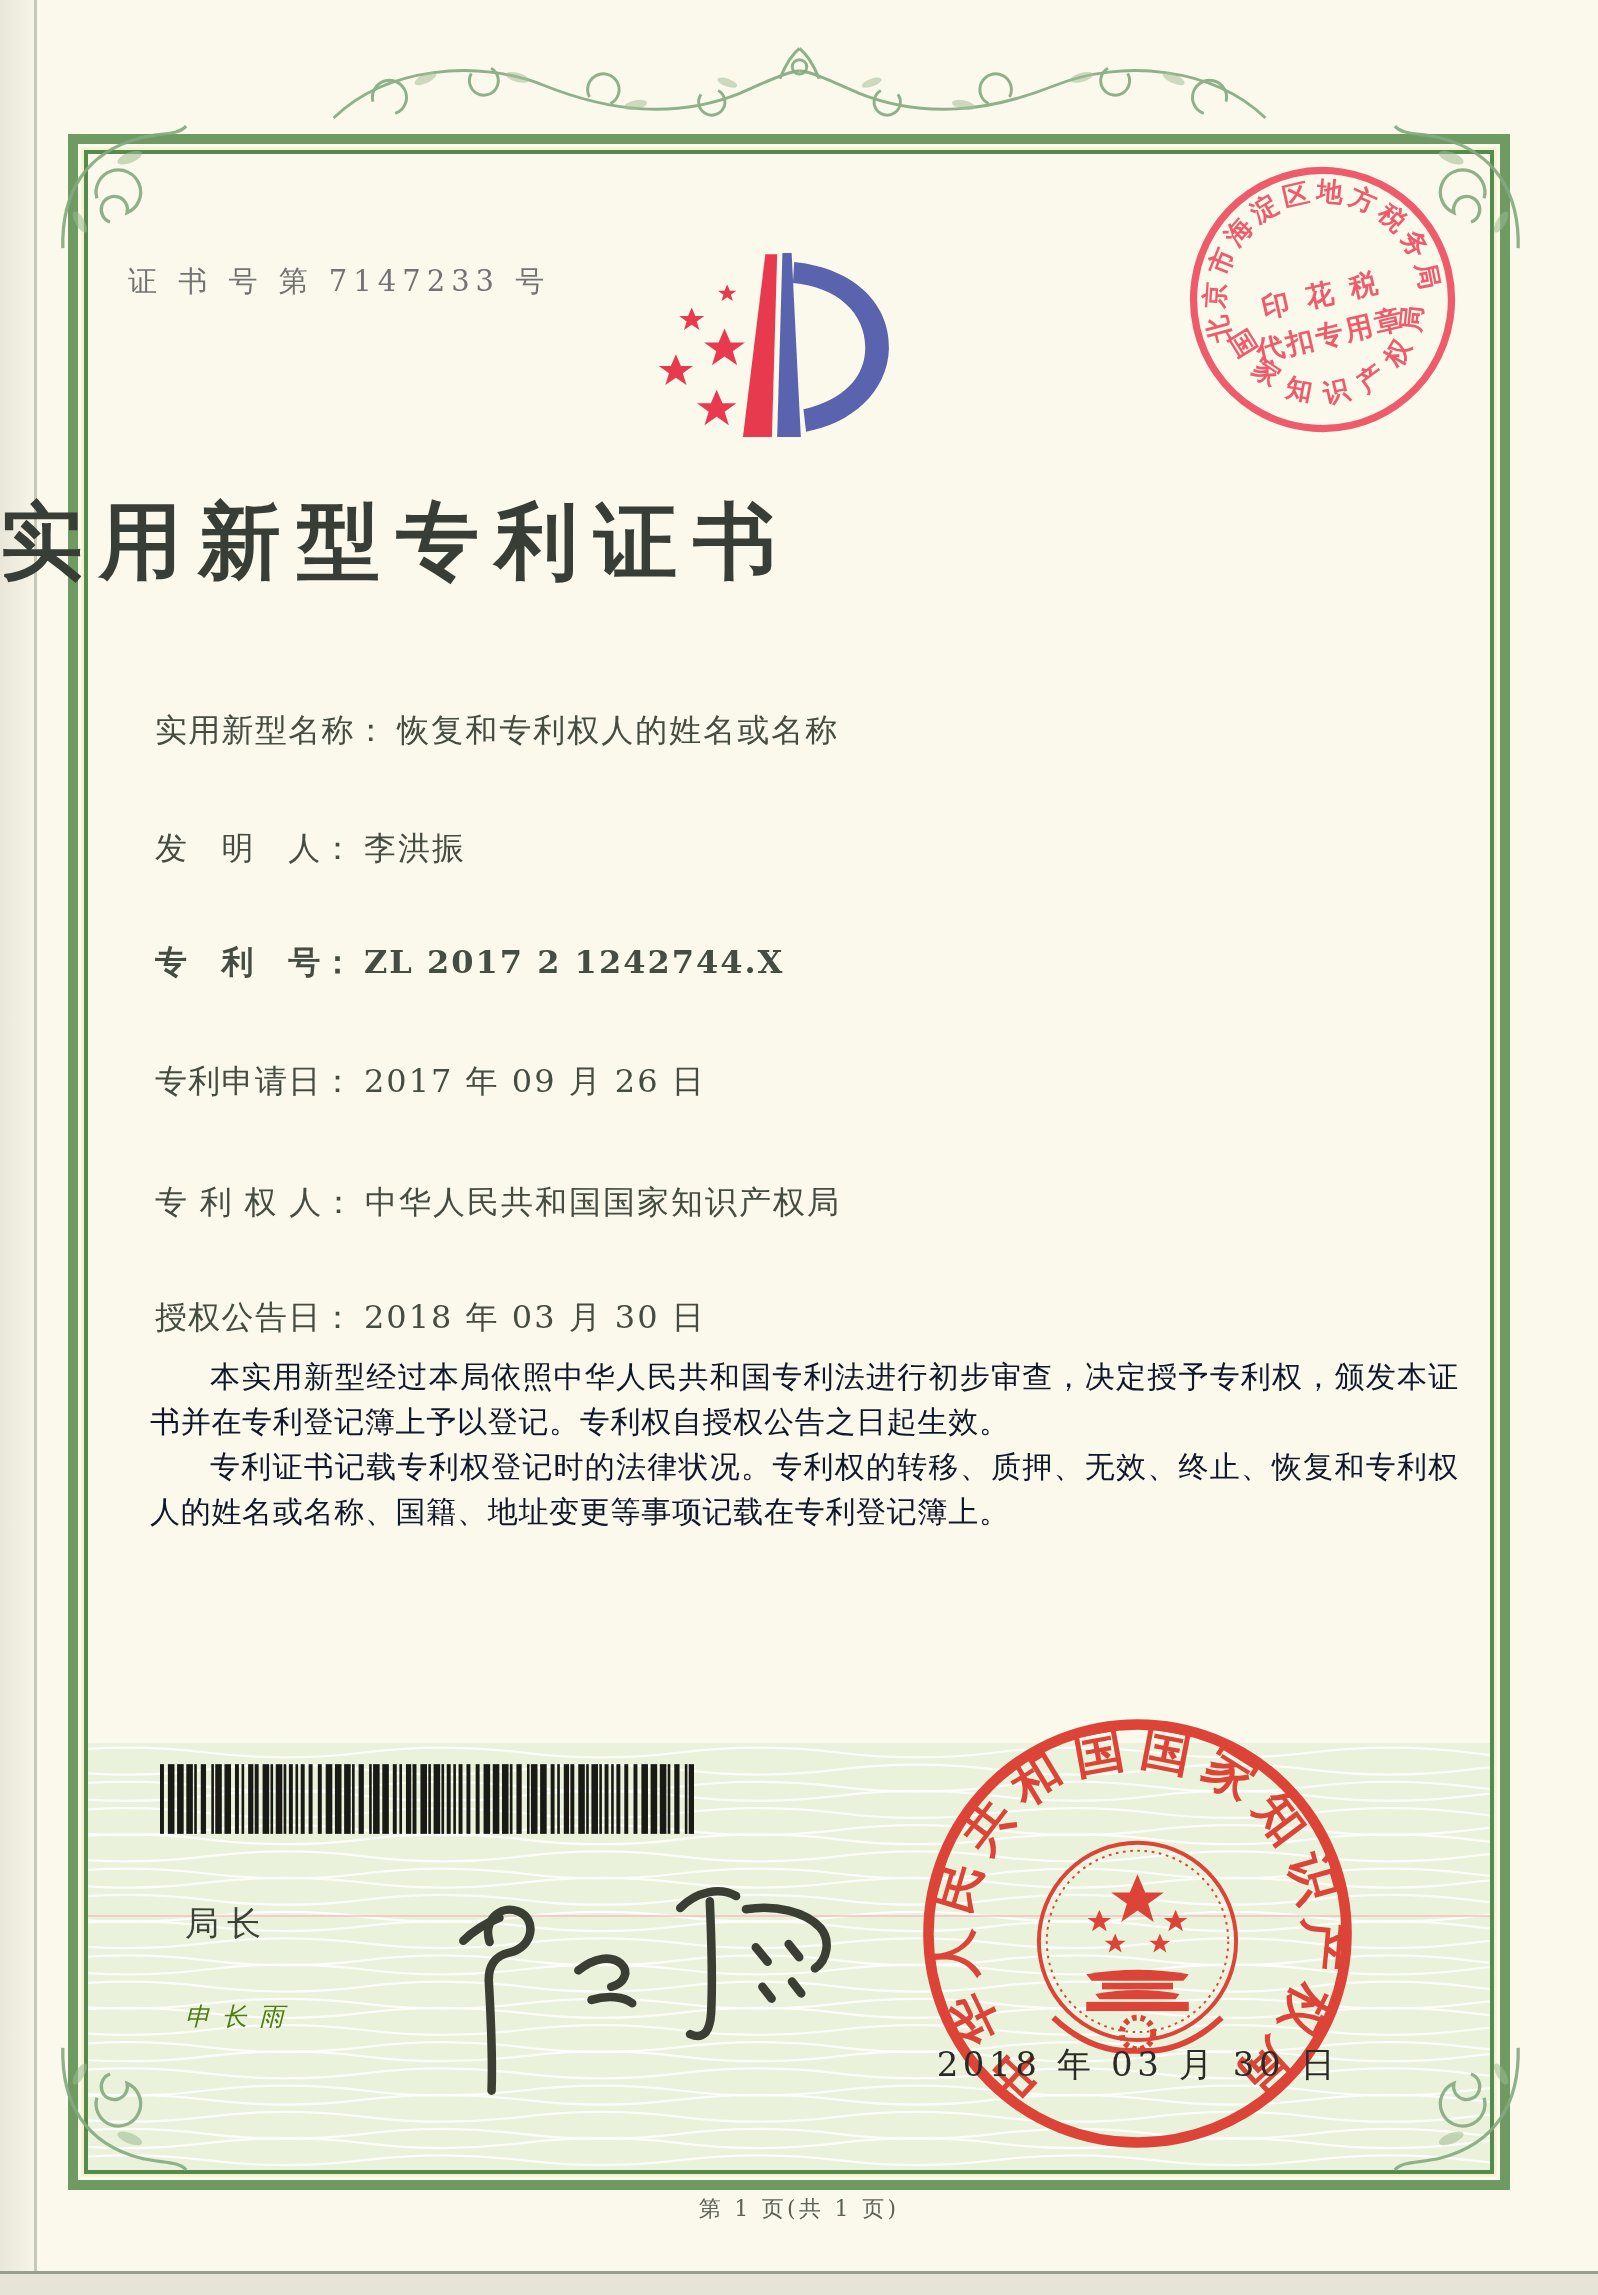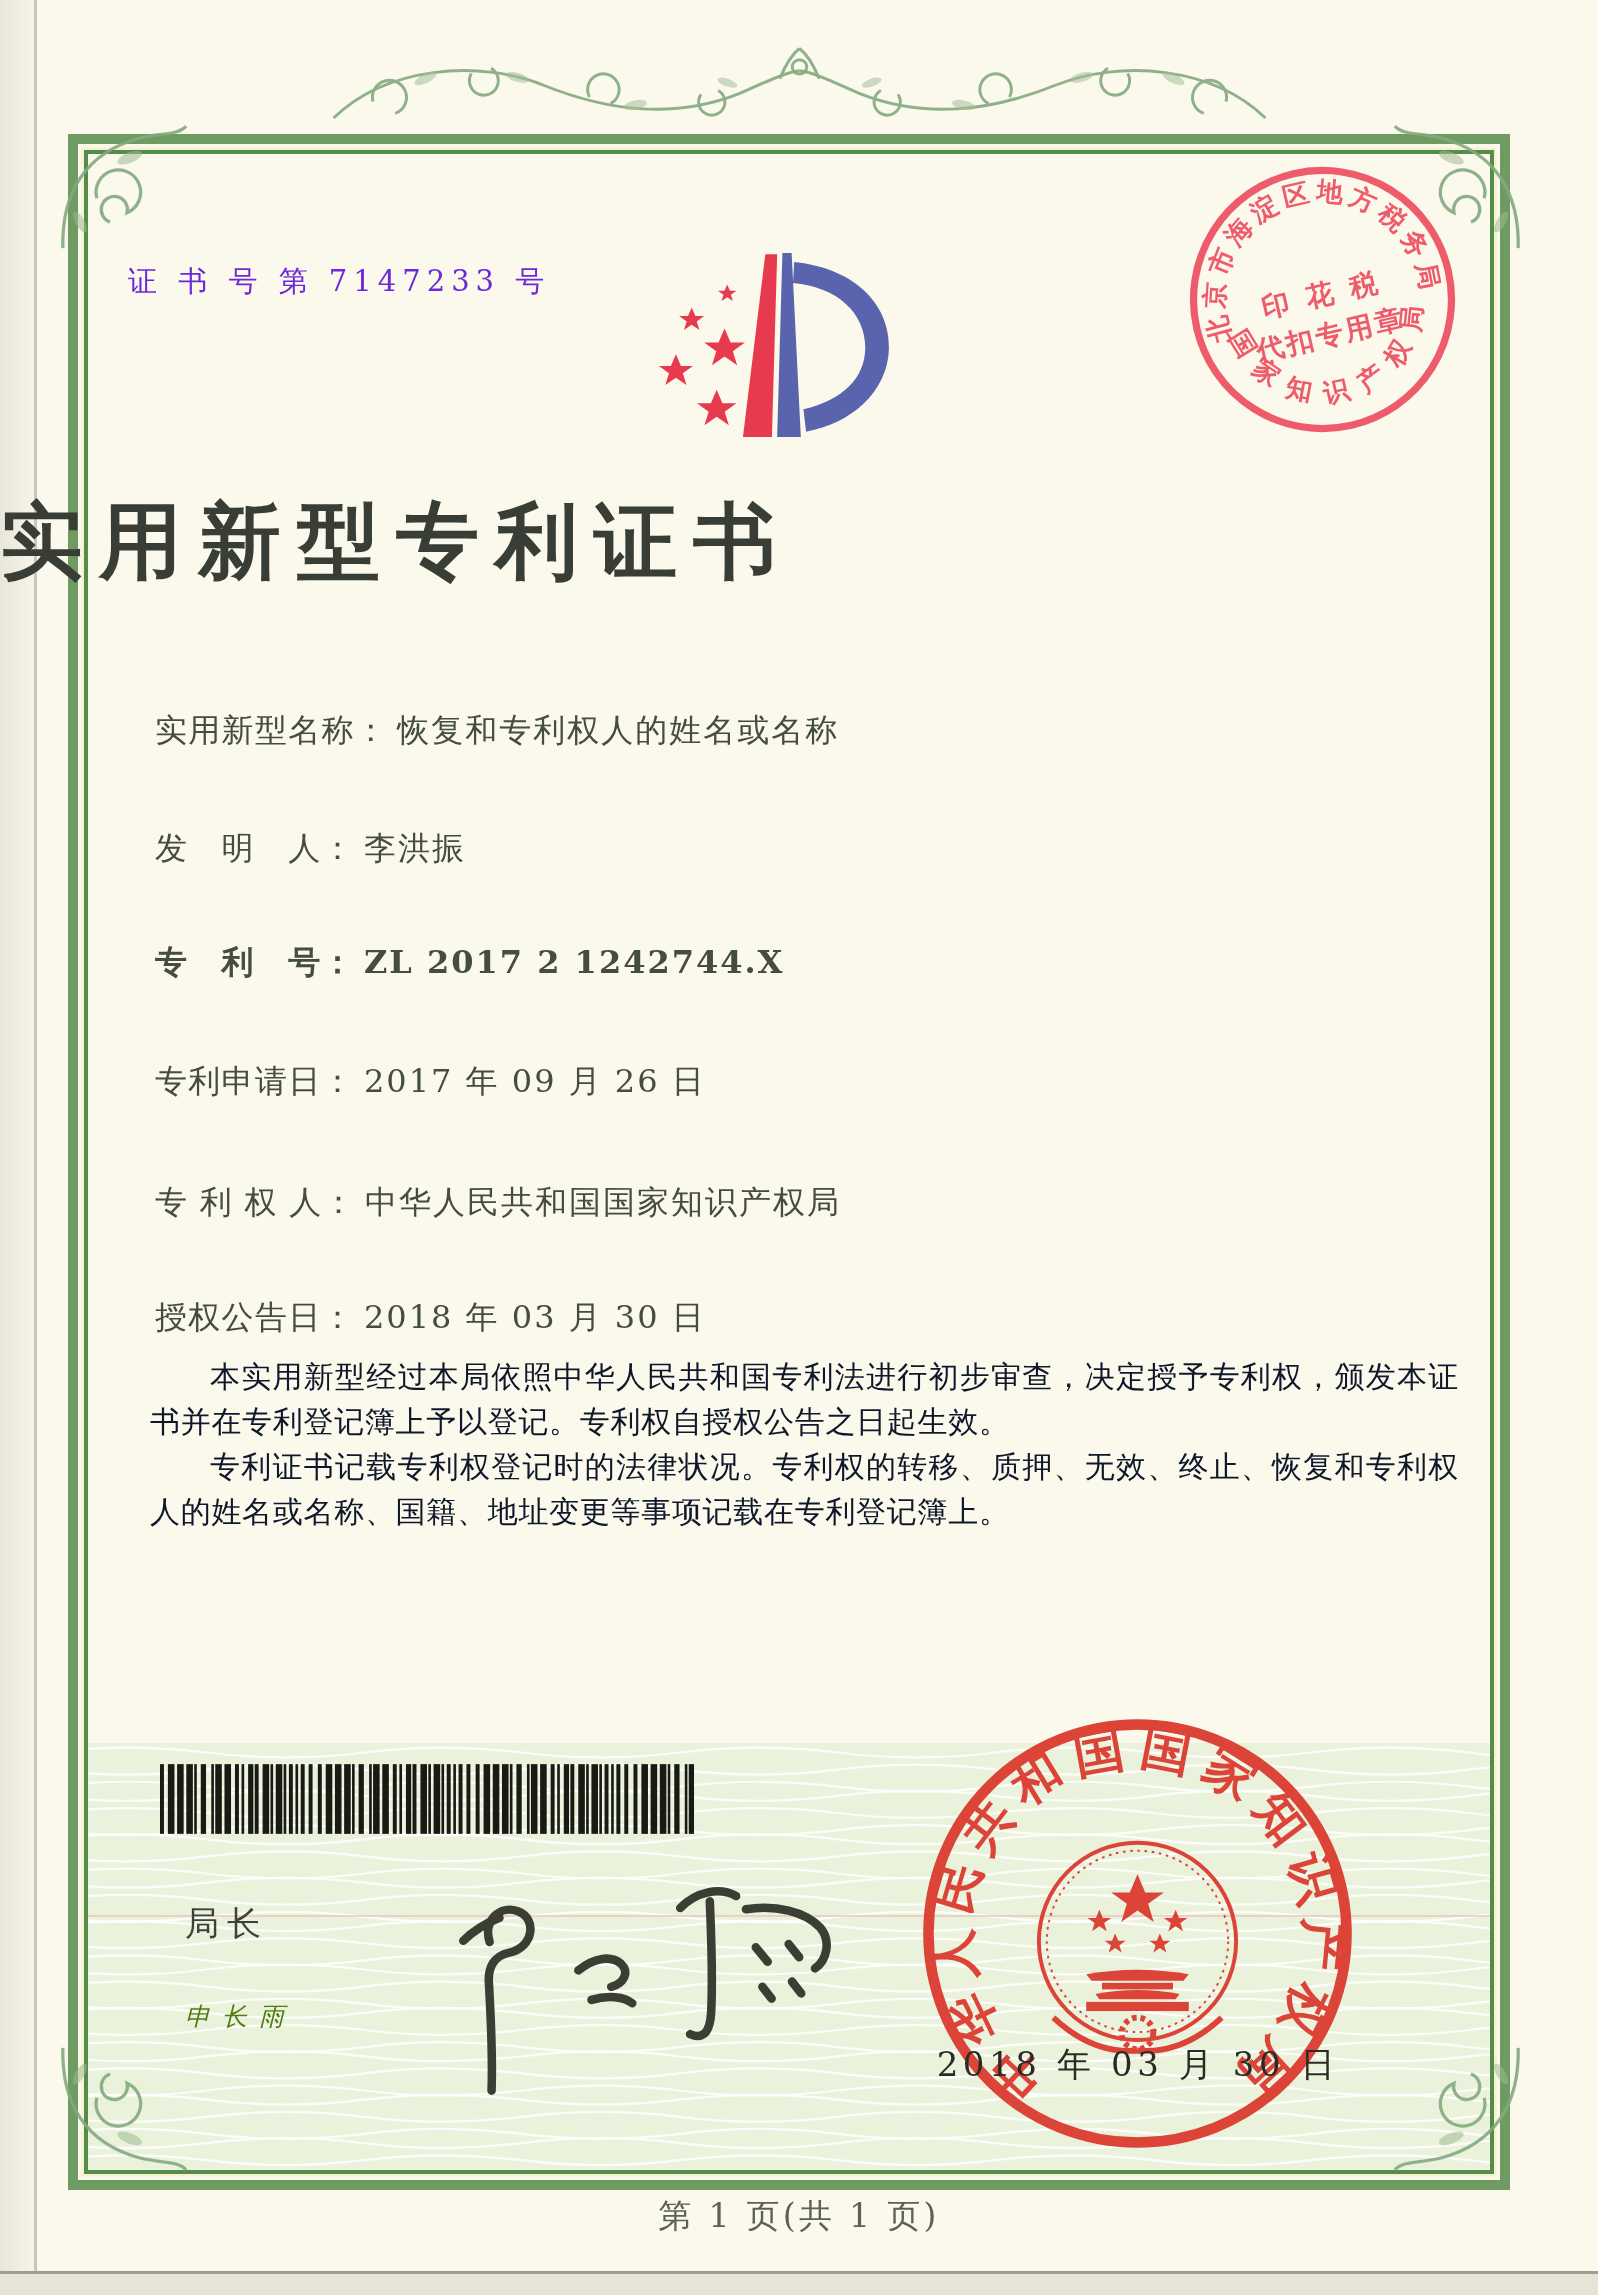--- a/index.html
+++ b/index.html
@@ -8,35 +8,35 @@
   .abs{position:absolute;}
   
   .scan-left{left:34px;top:0;width:3.3px;height:2274px;background:#b4baa9;opacity:.75;}
   .scan-left-shade{left:0;top:0;width:34px;height:2274px;background:linear-gradient(90deg,#e9e7da,#f6f4e6);}
   .scan-bottom-line{left:0;top:2271px;width:100%;height:3.3px;background:#99a08e;}
   .scan-bottom{left:0;top:2274px;width:100%;height:22px;background:#e6e4d7;}
   
   .frame{left:68px;top:134px;width:1442px;height:2056px;border:10px solid #6f9b63;box-sizing:border-box;}
   .frame-inner{position:absolute;inset:6px;border:4px solid #568b4e;box-shadow:0 0 0 2.6px #f5f3cd;}
   
-  .cert-number{left:128px;top:262px;font-size:29px;letter-spacing:6px;color:#6d28d9;}
+  .cert-number{left:128px;top:262px;font-size:29px;letter-spacing:6px;color:#737373;}
   .page-title{left:0;top:487px;width:100%;text-align:left;font-size:83px;font-weight:bold;
               letter-spacing:16px;color:#383e36;}
   .field-row{left:155px;font-size:32px;color:#454c42;white-space:nowrap;}
   .field-row .lbl{letter-spacing:1.3px;text-align:right;}
   .field-row .val{margin-left:9.2px;letter-spacing:2px;}
   .paras{left:150px;top:1354px;width:1309px;font-size:30px;line-height:45px;text-align:justify;color:#0f172a;}
   .paras p{margin:0;text-indent:2em;letter-spacing:0.7px;}
   
   .band{left:88px;top:1743px;width:1402px;height:428px;background:#eaf2dc;}
   .band-pink{left:88px;top:1915px;width:1402px;height:2px;background:#efc1bc;opacity:.7;}
   .director-title{left:185px;top:1901px;font-size:34px;letter-spacing:8px;color:#3c4238;}
   .director-name{left:185px;top:2000px;font-size:25px;letter-spacing:12px;color:#4d7c0f;font-style:italic;}
   .seal-date{left:921px;top:2042px;width:434px;text-align:center;font-size:34px;letter-spacing:4.6px;color:#2b2b26;}
-  .page-footer{left:0;top:2194px;width:100%;text-align:center;font-size:33px;letter-spacing:3.3px;color:#5b6156;}
+  .page-footer{left:0;top:2194px;width:100%;text-align:center;font-size:22px;letter-spacing:3.3px;color:#5b6156;}
   svg{display:block;}
 </style>
 </head>
 <body>
 
 <div class="page">
 
   <div class="abs scan-left-shade"></div>
   <div class="abs scan-left"></div>
   <div class="abs scan-bottom-line"></div>

